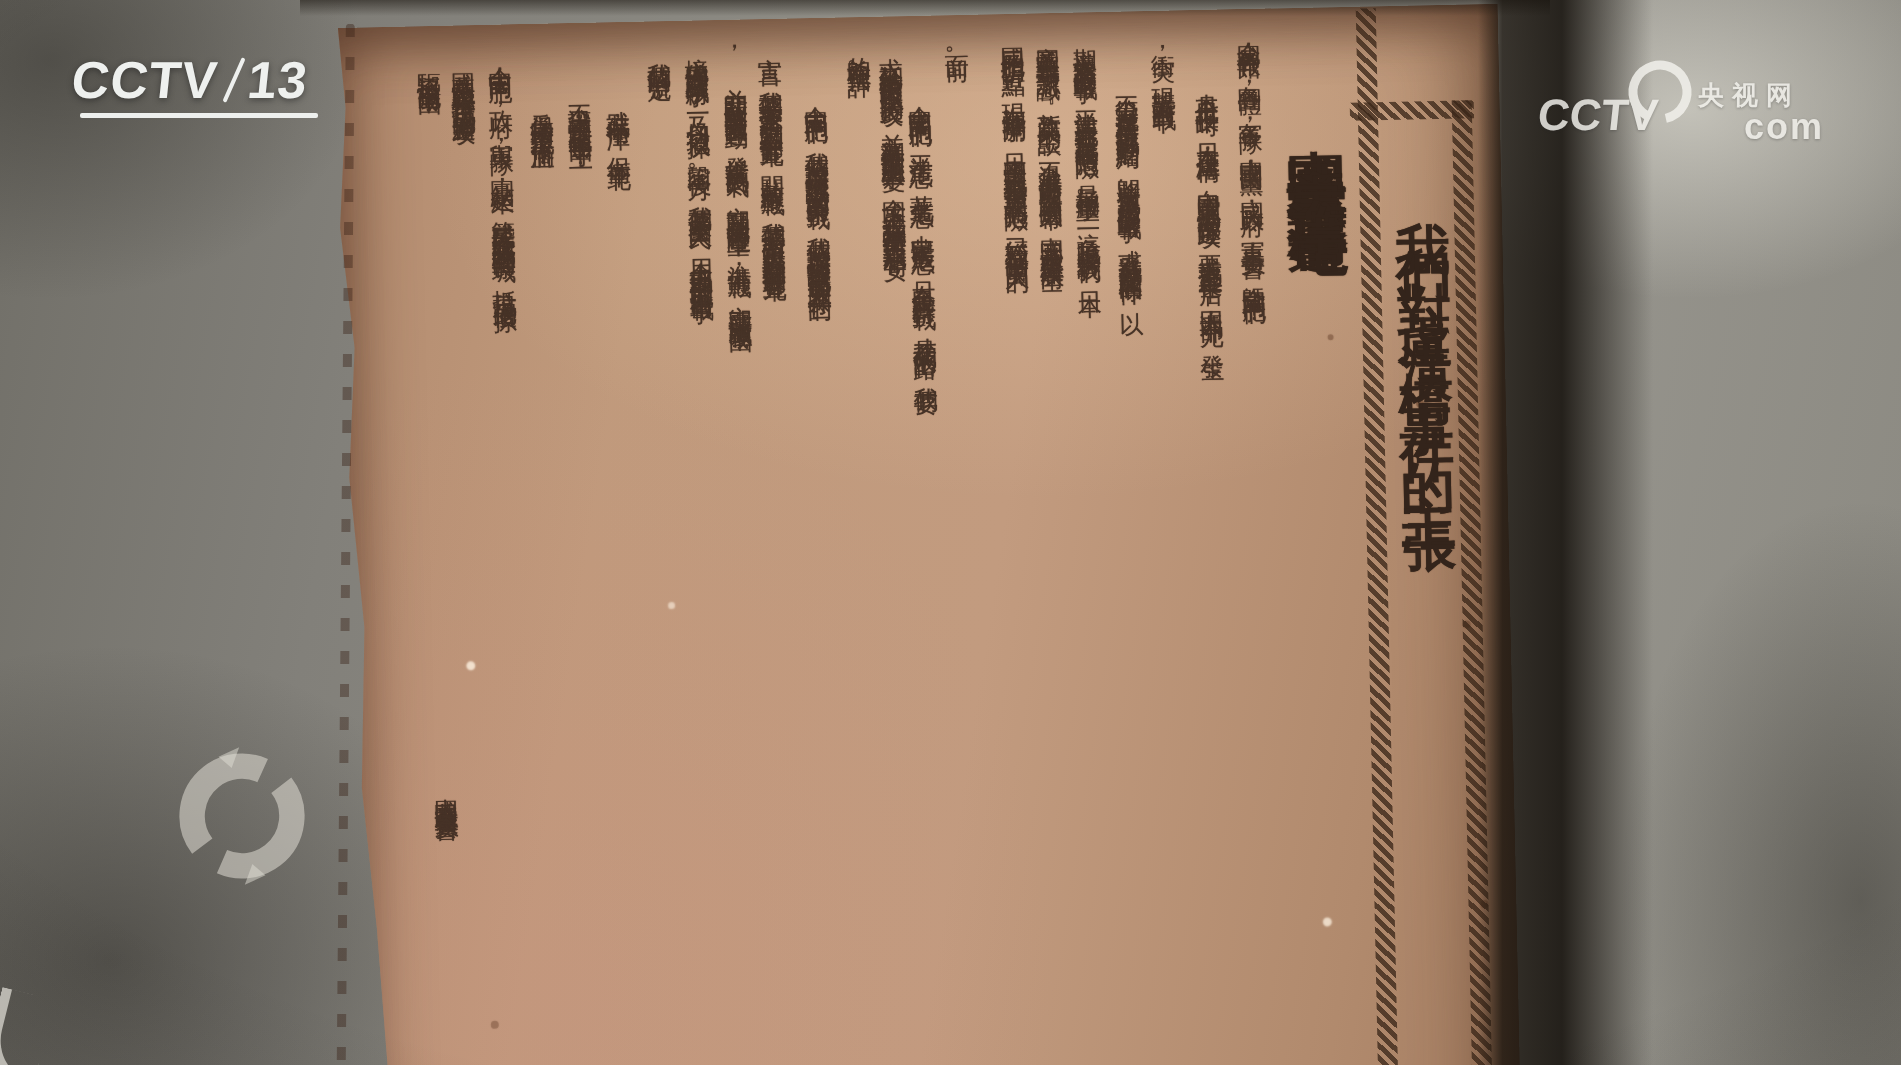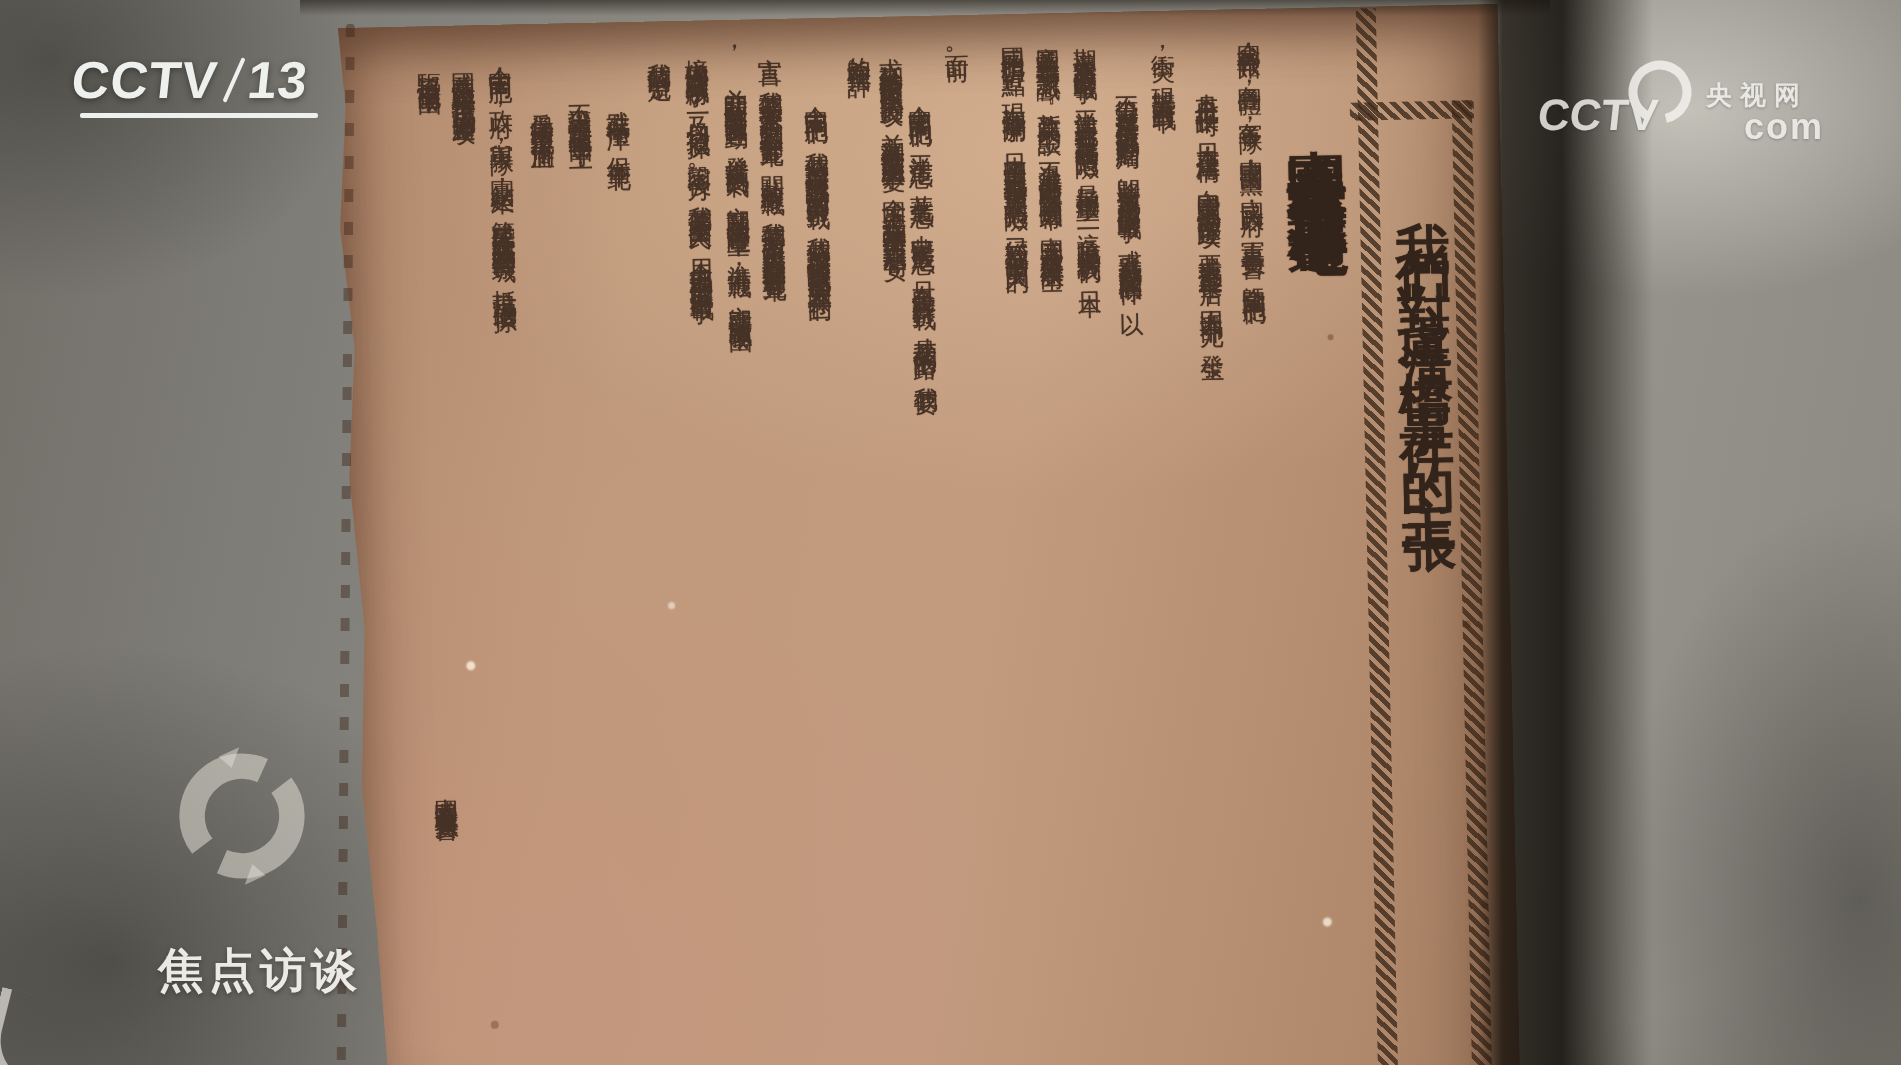--- a/index.html
+++ b/index.html
@@ -75,21 +75,21 @@
       margin:0 12px 0 14px;border-radius:2px;}
   .cctv13 .bar{width:238px;height:5px;background:#eef0ee;margin:3px 0 0 8px;border-radius:2px;}
   .cctv13 .sub{font-size:34px;margin:8px 0 0 66px;letter-spacing:50px;}
 
   
   .wm{position:absolute;left:1538px;top:54px;width:340px;height:100px;z-index:60;opacity:.82;
       color:#f4f3ee;font-family:"Liberation Sans","DejaVu Sans",sans-serif;font-weight:bold;
       text-shadow:0 1px 3px rgba(40,40,40,.4);}
   .wm-cctv{position:absolute;left:0;top:36px;font-size:44px;transform:skewX(-6deg);letter-spacing:0;}
   .wm-ring{position:absolute;left:84px;top:0;}
-  .wm-site{position:absolute;left:168px;top:24px;font-size:26px;letter-spacing:8px;}
+  .wm-site{position:absolute;left:160px;top:24px;font-size:26px;letter-spacing:8px;}
   .wm-com{position:absolute;left:158px;top:52px;font-size:36px;letter-spacing:2px;margin-left:48px;}
 
   
   .fj{position:absolute;left:162px;top:736px;z-index:60;}
   .fj-text{margin:40px 0 0 -4px;font-size:46px;font-weight:bold;letter-spacing:5px;
       color:rgba(249,247,241,.92);font-family:"Liberation Sans","DejaVu Sans",sans-serif;
       text-shadow:0 2px 5px rgba(35,35,35,.5);}
   .corner-mark{position:absolute;left:-10px;top:992px;width:44px;height:86px;z-index:60;
       border:10px solid rgba(243,240,232,.75);border-right:none;border-top:none;
       border-radius:0 0 0 60px;transform:rotate(14deg);opacity:.85;}
@@ -161,17 +161,16 @@
   </div>
 
   <div class="fj">
     <svg width="160" height="160" viewBox="0 0 170 170">
       <g stroke="rgba(224,221,212,.55)" fill="none">
         <circle cx="85" cy="85" r="53" stroke-width="27" stroke-dasharray="140 27 140 27" transform="rotate(-38 85 85)"></circle>
       </g>
       <path d="M60 22 L82 12 L74 34 Z" fill="rgba(224,221,212,.5)"></path>
       <path d="M110 148 L88 158 L96 136 Z" fill="rgba(224,221,212,.5)"></path>
     </svg>
-    <div class="fj-text">焦点访谈</div>
   </div>
 
   <div class="corner-mark"></div>
 </div>
 
 </body></html>

